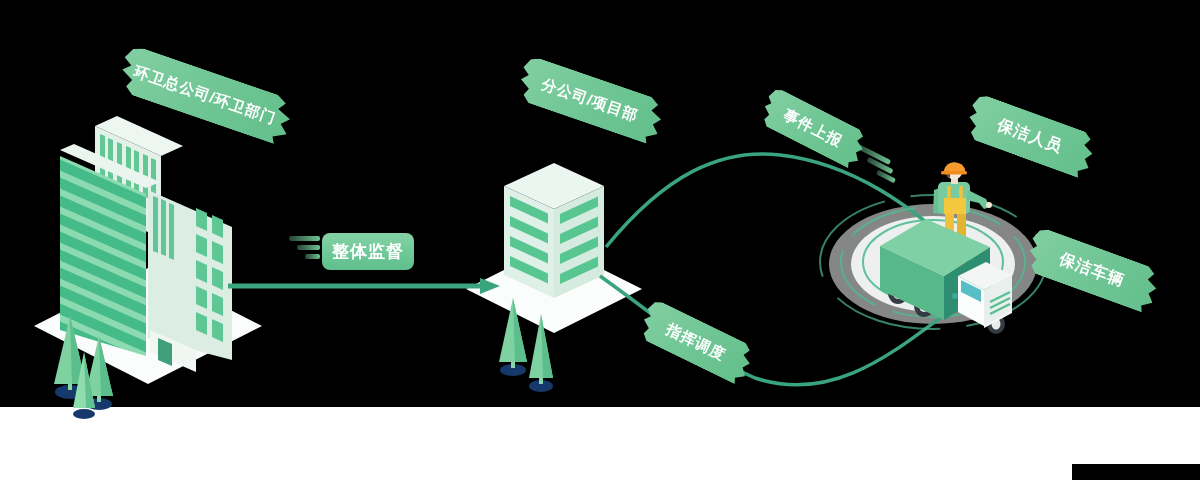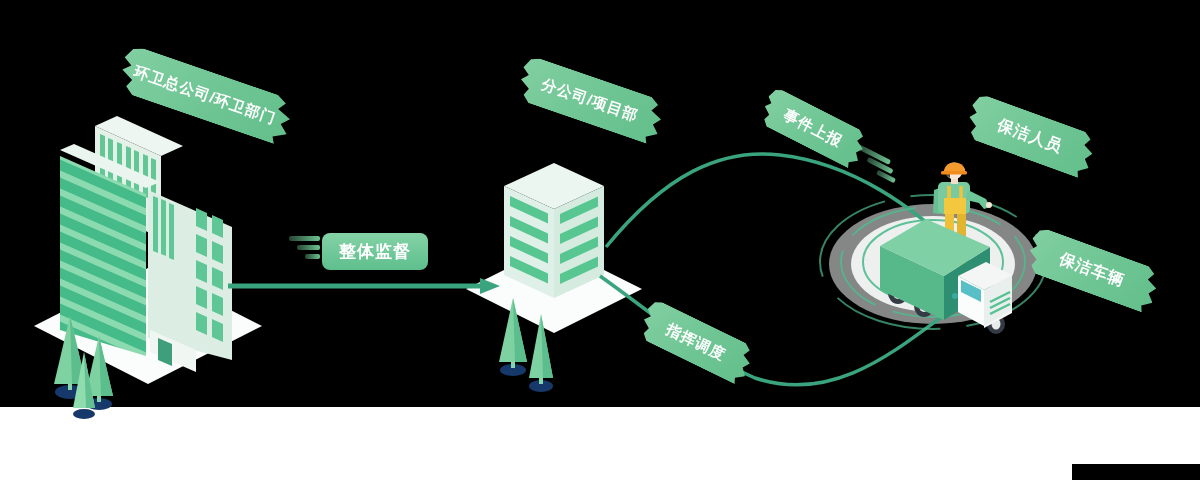--- a/index.html
+++ b/index.html
@@ -11,21 +11,21 @@
   .banner{position:absolute;z-index:5;display:flex;align-items:center;justify-content:center;
           background:linear-gradient(115deg,#82cfa2 0%,#6ec593 55%,#63bf8b 100%);
           color:#ffffff;font-weight:bold;letter-spacing:1px;text-align:center;
           clip-path:polygon(1% 30%,4% 8%,10% 0%,88% 0%,94% 12%,91% 28%,99% 40%,95% 56%,100% 72%,93% 86%,95% 100%,12% 100%,7% 86%,9% 70%,2% 56%,6% 42%);}
   .banner-hq{left:115px;top:71px;width:180px;height:48px;font-size:15px;transform:rotate(19deg);}
   .banner-branch{left:515px;top:77px;width:150px;height:46px;font-size:15px;transform:rotate(19deg);}
   .banner-report{left:758px;top:108px;width:110px;height:40px;font-size:15px;transform:rotate(27deg);}
   .banner-staff{left:964px;top:113px;width:132px;height:46px;font-size:16px;transform:rotate(20deg);}
   .banner-vehicle{left:1024px;top:247px;width:136px;height:46px;font-size:16px;transform:rotate(20deg);}
   .banner-dispatch{left:637px;top:321px;width:118px;height:42px;font-size:15px;transform:rotate(26deg);}
-  .pill{position:absolute;z-index:5;left:322px;top:233px;width:106px;height:37px;border-radius:8px;
+  .pill{position:absolute;z-index:5;left:322px;top:233px;width:92px;height:37px;border-radius:8px;
         background:linear-gradient(180deg,#84d2a6,#5ebf8d);display:flex;align-items:center;justify-content:center;
         color:#fff;font-weight:bold;font-size:17px;letter-spacing:1px;}
   .stripe{position:absolute;z-index:4;height:5px;border-radius:2px;
           background:linear-gradient(90deg,rgba(110,197,147,.35),#6ec593);}
   .st-s1{left:289px;top:236px;width:31px;}
   .st-s2{left:297px;top:245px;width:23px;}
   .st-s3{left:305px;top:254px;width:15px;}
   .st-r1{left:856px;top:152px;width:36px;transform:rotate(27deg);}
   .st-r2{left:866px;top:163px;width:28px;transform:rotate(27deg);}
   .st-r3{left:876px;top:174px;width:20px;transform:rotate(27deg);}

